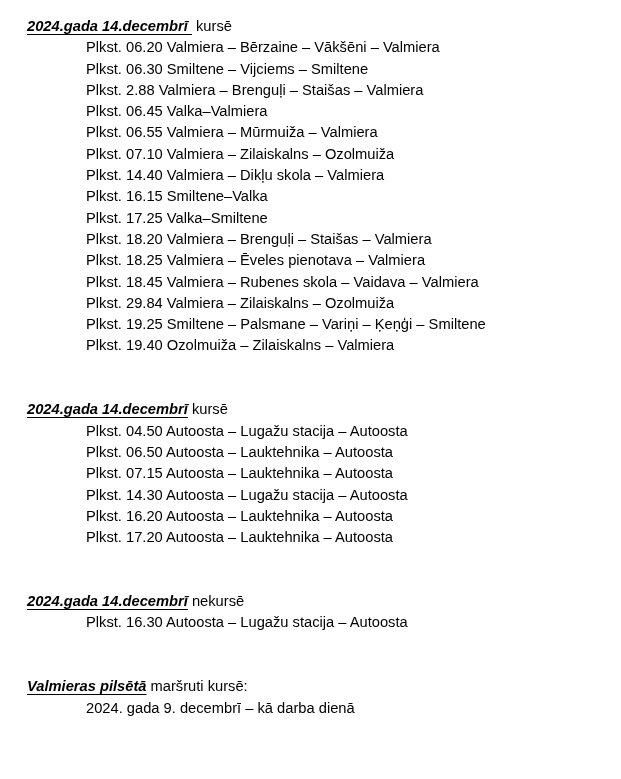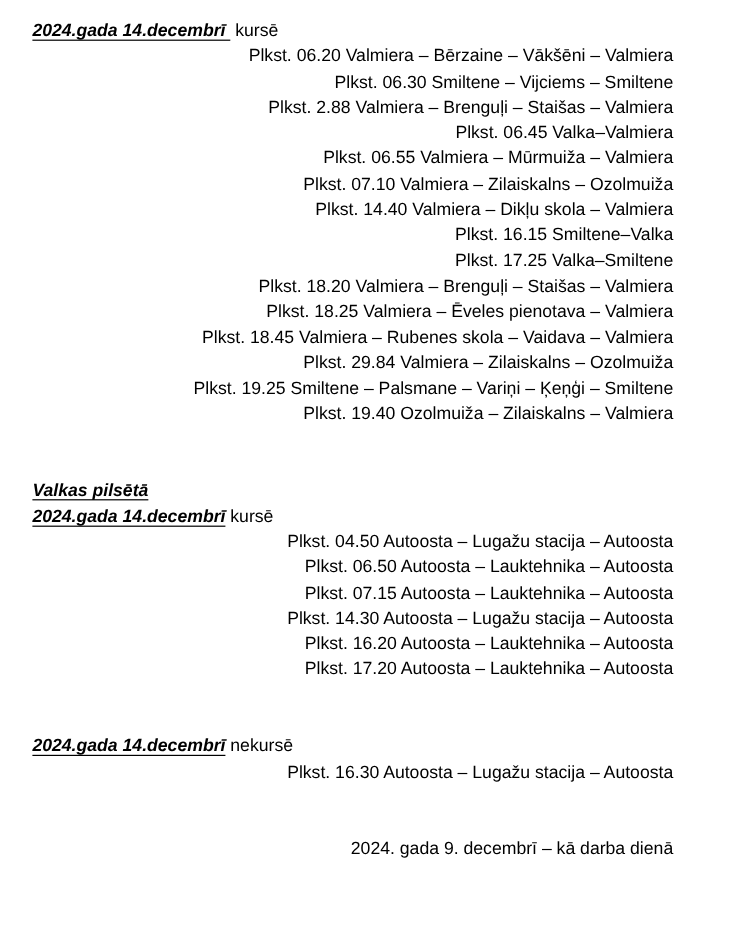--- a/index.html
+++ b/index.html
@@ -38,21 +38,20 @@
     text-decoration: underline;
     text-underline-offset: 3px;
   }
   .heading .rest {
     font-weight: normal;
     font-style: normal;
     text-decoration: none;
   }
   .item {
     padding-left: 59px; 
-    text-align: right;
   }
 </style>
 </head>
 <body>
 
 <div class="page">
   <div id="sections">
       <div class="section">
         <p class="heading"><span class="u">2024.gada 14.decembrī </span><span class="rest"> kursē</span></p>
         <p class="item">Plkst. 06.20 Valmiera – Bērzaine – Vākšēni – Valmiera</p>
@@ -65,30 +64,30 @@
         <p class="item">Plkst. 16.15 Smiltene–Valka</p>
         <p class="item">Plkst. 17.25 Valka–Smiltene</p>
         <p class="item">Plkst. 18.20 Valmiera – Brenguļi – Staišas – Valmiera</p>
         <p class="item">Plkst. 18.25 Valmiera – Ēveles pienotava – Valmiera</p>
         <p class="item">Plkst. 18.45 Valmiera – Rubenes skola – Vaidava – Valmiera</p>
         <p class="item">Plkst. 29.84 Valmiera – Zilaiskalns – Ozolmuiža</p>
         <p class="item">Plkst. 19.25 Smiltene – Palsmane – Variņi – Ķeņģi – Smiltene</p>
         <p class="item">Plkst. 19.40 Ozolmuiža – Zilaiskalns – Valmiera</p>
       </div>
       <div class="section">
-        <p class="heading"><span class="u">Valkas pilsētā</span><span class="rest"></span></p>
         <p class="heading"><span class="u">2024.gada 14.decembrī</span><span class="rest"> kursē</span></p>
         <p class="item">Plkst. 04.50 Autoosta – Lugažu stacija – Autoosta</p>
         <p class="item">Plkst. 06.50 Autoosta – Lauktehnika – Autoosta</p>
         <p class="item">Plkst. 07.15 Autoosta – Lauktehnika – Autoosta</p>
         <p class="item">Plkst. 14.30 Autoosta – Lugažu stacija – Autoosta</p>
         <p class="item">Plkst. 16.20 Autoosta – Lauktehnika – Autoosta</p>
         <p class="item">Plkst. 17.20 Autoosta – Lauktehnika – Autoosta</p>
       </div>
       <div class="section">
         <p class="heading"><span class="u">2024.gada 14.decembrī</span><span class="rest"> nekursē</span></p>
         <p class="item">Plkst. 16.30 Autoosta – Lugažu stacija – Autoosta</p>
       </div>
       <div class="section">
+        <p class="heading"><span class="u">Valmieras pilsētā</span><span class="rest"> maršruti kursē:</span></p>
         <p class="item">2024. gada 9. decembrī – kā darba dienā</p>
       </div>
     </div>
 </div>
 
 </body></html>

